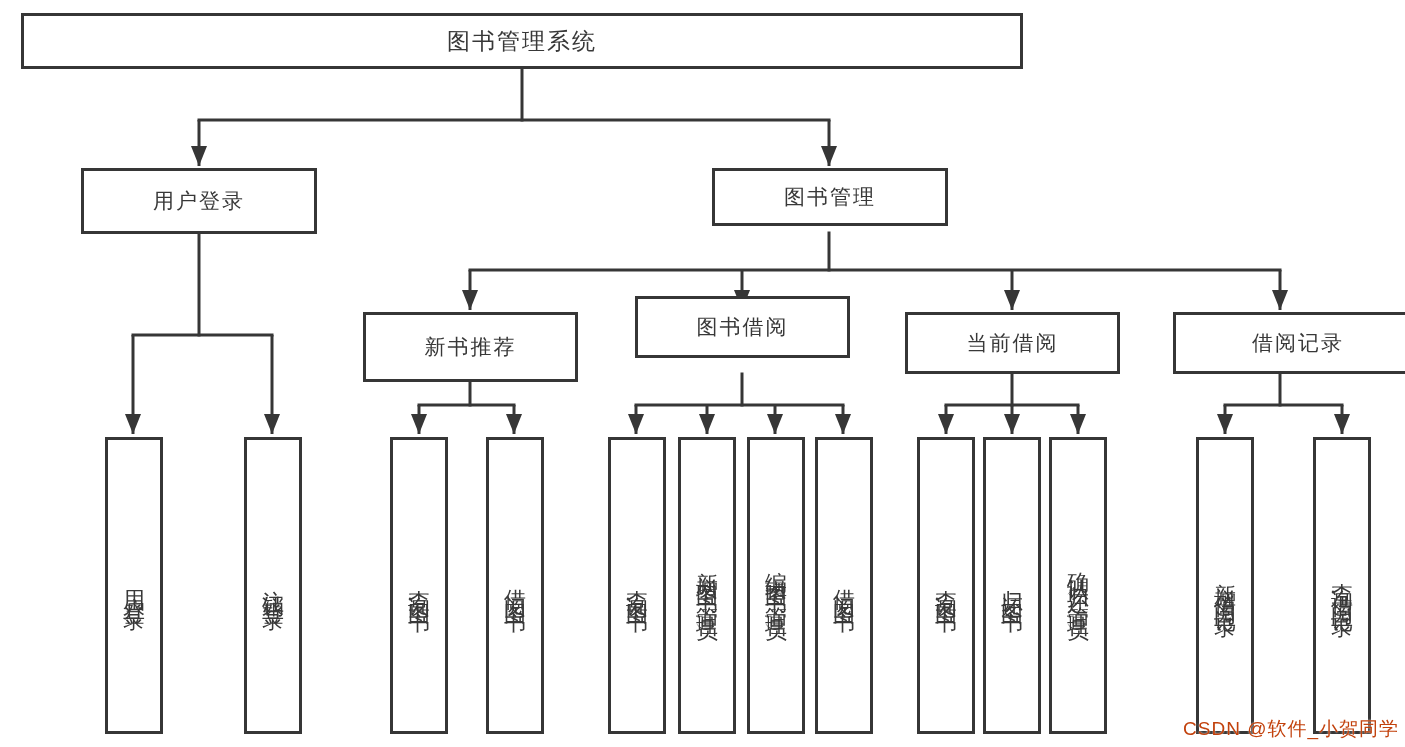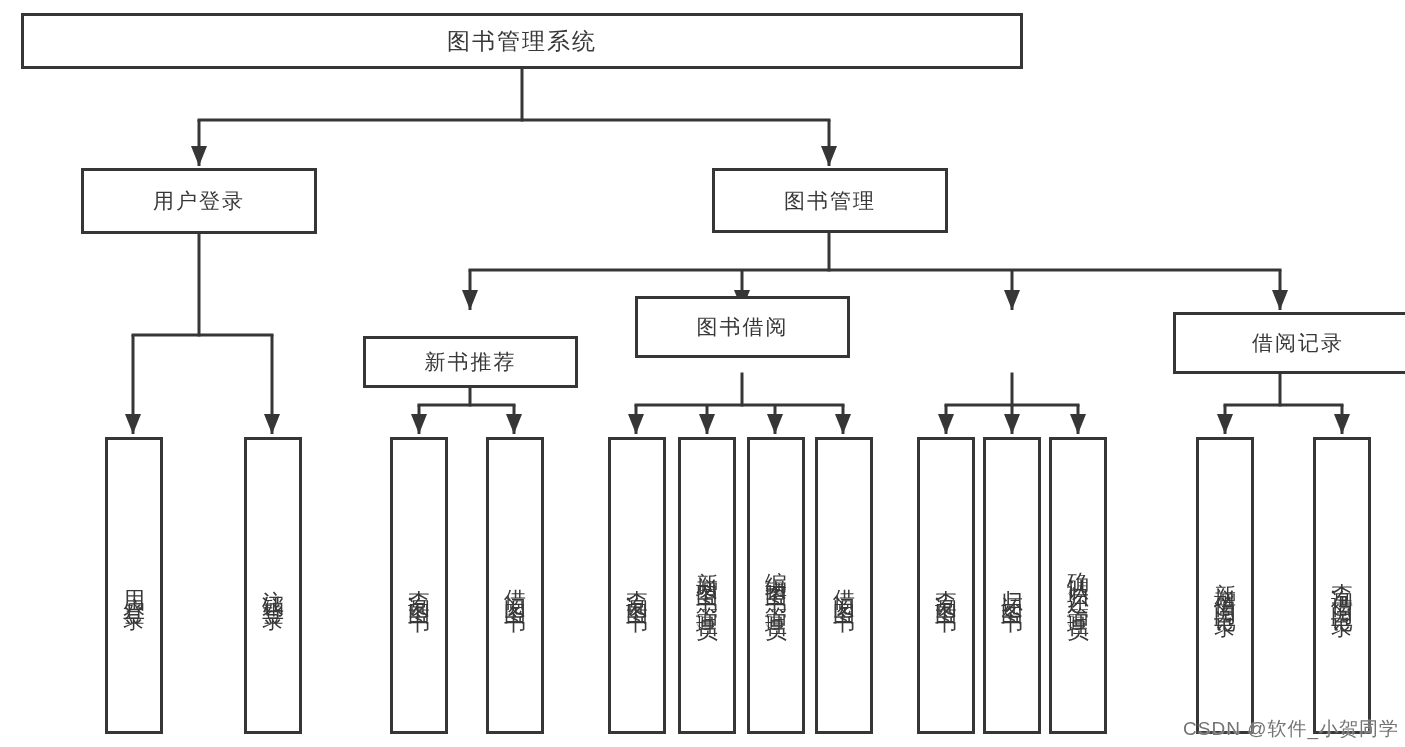--- a/index.html
+++ b/index.html
@@ -14,21 +14,21 @@
     font-size:21px;letter-spacing:2px;white-space:nowrap;text-align:center;
   }
   .box.root{font-size:23px;}
   .leaf{width:58px;height:297px;top:437px;}
   .leaf .vtext{
     writing-mode:vertical-rl;font-size:22px;letter-spacing:7px;line-height:1;
     white-space:nowrap;
   }
   .watermark{
     position:absolute;right:6px;bottom:5px;font-size:19px;letter-spacing:1px;
-    color:#737373;text-shadow:0 0 2px #ffffff;
+    color:#c2410c;text-shadow:0 0 2px #ffffff;
   }
 </style>
 </head>
 <body>
 
 <div class="stage">
 
   <svg class="wires" width="1405" height="747" viewBox="0 0 1405 747">
     <defs>
       <marker id="arr" markerUnits="userSpaceOnUse" markerWidth="22" markerHeight="18" refX="20" refY="8" orient="auto">
@@ -72,24 +72,25 @@
       <line x1="1012" y1="405" x2="1012" y2="434"></line>
       <line x1="1078" y1="405" x2="1078" y2="434"></line>
       <line x1="1225" y1="405" x2="1225" y2="434"></line>
       <line x1="1342" y1="405" x2="1342" y2="434"></line>
     </g>
   </svg>
 
   <div class="box root" style="left:21px;top:13px;width:1002px;height:56px;">图书管理系统</div>
 
   <div class="box" style="left:81px;top:168px;width:236px;height:66px;">用户登录</div>
-  <div class="box" style="left:712px;top:168px;width:236px;height:65px;">图书管理</div>
+  <div class="box" style="left:712px;top:168px;width:236px;height:58px;">图书管理</div>
 
-  <div class="box" style="left:363px;top:312px;width:215px;height:52px;margin-top:24px;">新书推荐</div>
+  <div class="box" style="left:363px;top:312px;width:215px;height:70px;">新书推荐</div>
   <div class="box" style="left:635px;top:296px;width:215px;height:62px;">图书借阅</div>
+  <div class="box" style="left:905px;top:312px;width:215px;height:62px;">当前借阅</div>
   <div class="box" style="left:1173px;top:312px;width:250px;height:62px;">借阅记录</div>
 
   <div class="box leaf" style="left:105px;">
     <span class="vtext">用户登录</span>
   </div>
   <div class="box leaf" style="left:244px;">
     <span class="vtext">注销登录</span>
   </div>
 
   <div class="box leaf" style="left:390px;">

